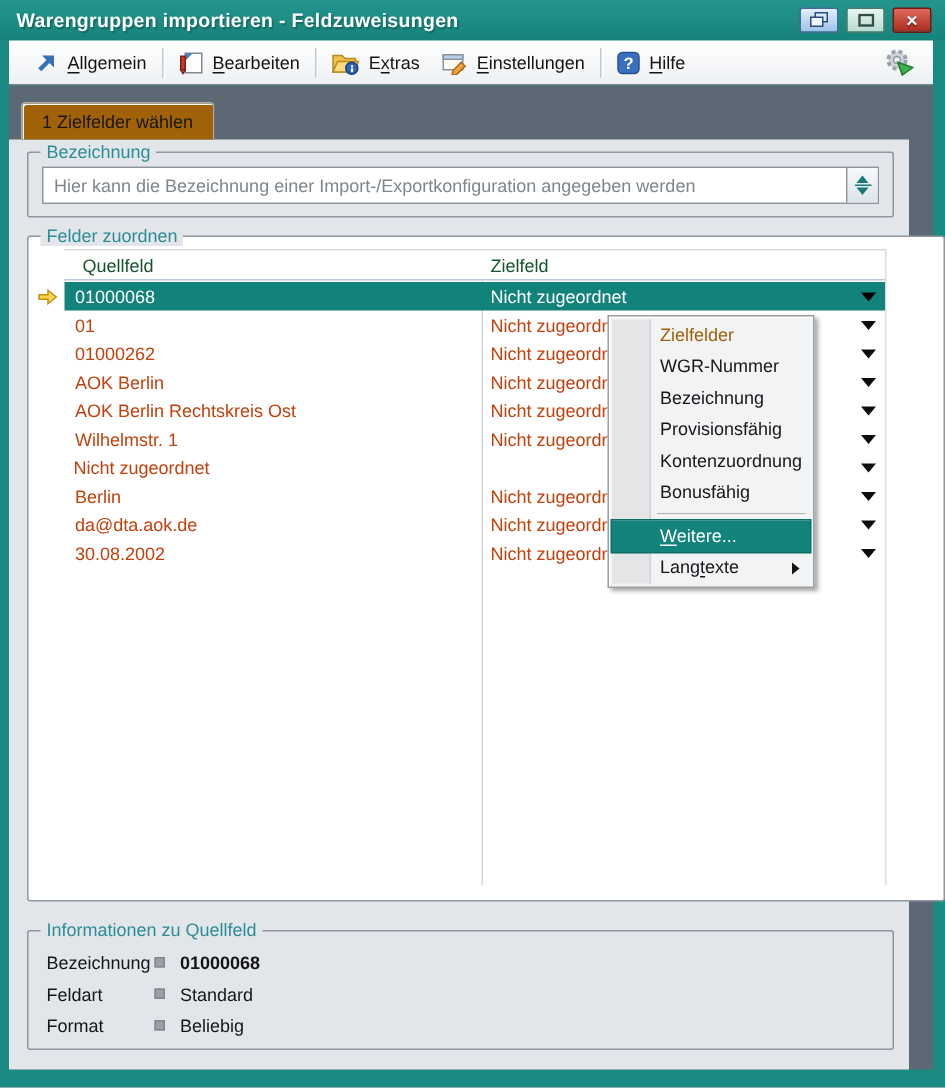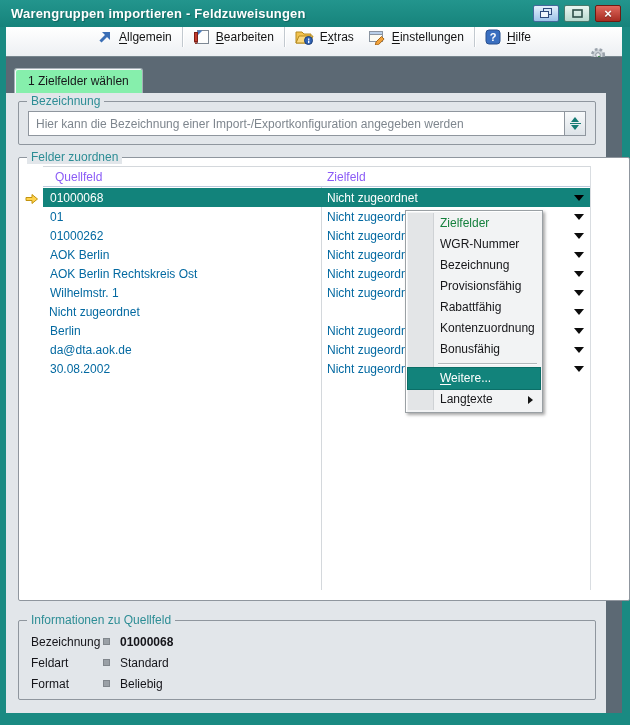--- a/index.html
+++ b/index.html
@@ -23,33 +23,33 @@
   .win-btn.restore { background:linear-gradient(#e3f0fc,#9dc2e8); border:1px solid #44699c; }
   .win-btn.maxmin  { background:linear-gradient(#eaf6f1,#b9d9cf); border:1px solid #4a7a6e; }
   .win-btn.close   { background:linear-gradient(#e0685c,#a62c22); border:1px solid #6f1a12;
     color:#fff; font-weight:bold; font-size:13px; line-height:1;
     text-shadow:0 1px 1px rgba(0,0,0,.4); }
 
   
   .toolbar { position:absolute; left:6px; top:27px; width:616px; height:30px;
     background:linear-gradient(#ffffff,#edf0f3);
     border-bottom:1px solid #77858d;
-    display:flex; align-items:center; padding:0 10px;flex-direction:column; }
+    display:flex; align-items:center; padding:0 10px; }
   .tb-item { display:flex; align-items:center; gap:6px; padding:2px 7px;
     font-size:12px; color:#141414; white-space:nowrap; cursor:default; }
   .tb-item u { text-underline-offset:2px; }
   .tb-sep { width:1px; height:20px; background:#c2c9cf; box-shadow:1px 0 0 #ffffff; margin:0 3px; }
   .tb-right { margin-left:auto; display:flex; align-items:center; padding-right:2px; }
 
   
   .slate { position:absolute; left:6px; top:57px; width:616px; height:656px; background:#5c6974; }
   .panel { position:absolute; left:6px; top:93px; width:600px; height:620px; background:#e2e6ea; }
 
   .tab { position:absolute; left:14px; top:68px; height:25px; padding:0 13px;
-    background:#86efac; border:1px solid #a7b0b8; border-bottom:none;
+    background:#a16207; border:1px solid #a7b0b8; border-bottom:none;
     border-radius:3px 3px 0 0; font-size:12px; line-height:24px; color:#17171a;
     box-shadow:inset 1px 1px 0 #f7fafc; z-index:5; }
 
   
   .groupbox { position:absolute; border:1px solid #8f969e; border-radius:2px; }
   .gb-label { position:absolute; top:-8px; left:8px; padding:0 4px;
     background:#e2e6ea; color:#2d8d95; font-size:12px; line-height:14px; }
   .gb-bez { left:12px; top:8px; width:578px; height:44px; }
   .gb-felder { left:12px; top:64px; width:612px; height:444px; background:#ffffff; }
   .gb-felder .gb-label { background:#e2e6ea; }
@@ -67,45 +67,45 @@
     border-bottom:5px solid #157b74; }
   .spin-bar { width:11px; height:1px; background:#157b74; }
   .spin-down { width:0; height:0; border-left:4px solid transparent; border-right:4px solid transparent;
     border-top:5px solid #157b74; }
 
   
   .table { position:absolute; left:24px; top:8px; width:548px; bottom:10px;
     border-right:1px solid #d9dde1; }
   .thead { height:21px; display:flex; align-items:center;
     border-top:1px solid #d4d8dc; border-bottom:1px solid #bccadd;
-    color:#8b5cf6; font-size:12px; }
+    color:#14532d; font-size:12px; }
   .th-quell { width:278px; padding-left:12px; }
   .th-ziel { flex:1; padding-left:6px; }
   .col-divider { position:absolute; left:278px; top:21px; bottom:0; width:1px; background:#d4d8dc; }
   .rows { position:absolute; left:0; right:0; top:22px; }
-  .trow { height:19px; display:flex; align-items:center; font-size:12px; color:#0369a1; cursor:default; }
+  .trow { height:19px; display:flex; align-items:center; font-size:12px; color:#c2410c; cursor:default; }
   .trow.selected { background:#12837b; color:#ffffff; }
   .c-quell { width:278px; padding-left:7px; white-space:nowrap; overflow:hidden; }
   .c-ziel { flex:1; position:relative; padding-left:6px; padding-right:22px;
     white-space:nowrap; overflow:hidden; height:100%; display:flex; align-items:center; }
   .drop-arrow { position:absolute; right:6px; top:50%; margin-top:-3px;
     width:0; height:0; border-left:5px solid transparent; border-right:5px solid transparent;
     border-top:6px solid #0c0c0c; cursor:default; }
   .trow.selected .drop-arrow { border-top-color:#000; }
   .row-marker { position:absolute; left:6px; width:14px; height:12px; }
 
   
   .menu { position:absolute; left:405px; top:210px; width:138px; z-index:50;
     background:#f2f3f4; border:1px solid #9aa0a4; padding:2px;
     box-shadow:2px 2px 3px rgba(0,0,0,.35), inset 1px 1px 0 #ffffff; }
   .menu-gutter { position:absolute; left:2px; top:2px; bottom:2px; width:26px;
     background:#e3e5e7; border-right:1px solid #cfd2d5; }
   .menu-item { position:relative; height:21px; line-height:21px; padding-left:32px;
     font-size:12px; color:#17171a; cursor:default; }
-  .menu-item.disabled { color:#15803d; }
+  .menu-item.disabled { color:#a16207; }
   .menu-item.highlight { background:#12837b; color:#ffffff;
     outline:1px solid #0b6e67; }
   .menu-item u { text-underline-offset:2px; }
   .menu-sep { height:0; border-top:1px solid #b4b8bb; border-bottom:1px solid #fbfcfd;
     margin:3px 3px 3px 30px; }
   .submenu-arrow { position:absolute; right:7px; top:50%; margin-top:-4px;
     width:0; height:0; border-top:4px solid transparent; border-bottom:4px solid transparent;
     border-left:5px solid #141414; }
 
   
@@ -344,21 +344,20 @@
     </div>
 
   </div>
 
   <div class="menu" id="menu">
     <div class="menu-gutter"></div>
   <div class="menu-item disabled">Zielfelder</div>
       <div class="menu-item">WGR-Nummer</div>
       <div class="menu-item">Bezeichnung</div>
       <div class="menu-item">Provisionsfähig</div>
-      <div class="menu-item">Rabattfähig</div>
       <div class="menu-item">Kontenzuordnung</div>
       <div class="menu-item">Bonusfähig</div>
       <div class="menu-sep"></div>
       <div class="menu-item highlight"><u>W</u>eitere...</div>
       <div class="menu-item">Lang<u>t</u>exte<span class="submenu-arrow"></span></div>
     </div>
 
 </div>
 
 </body></html>

